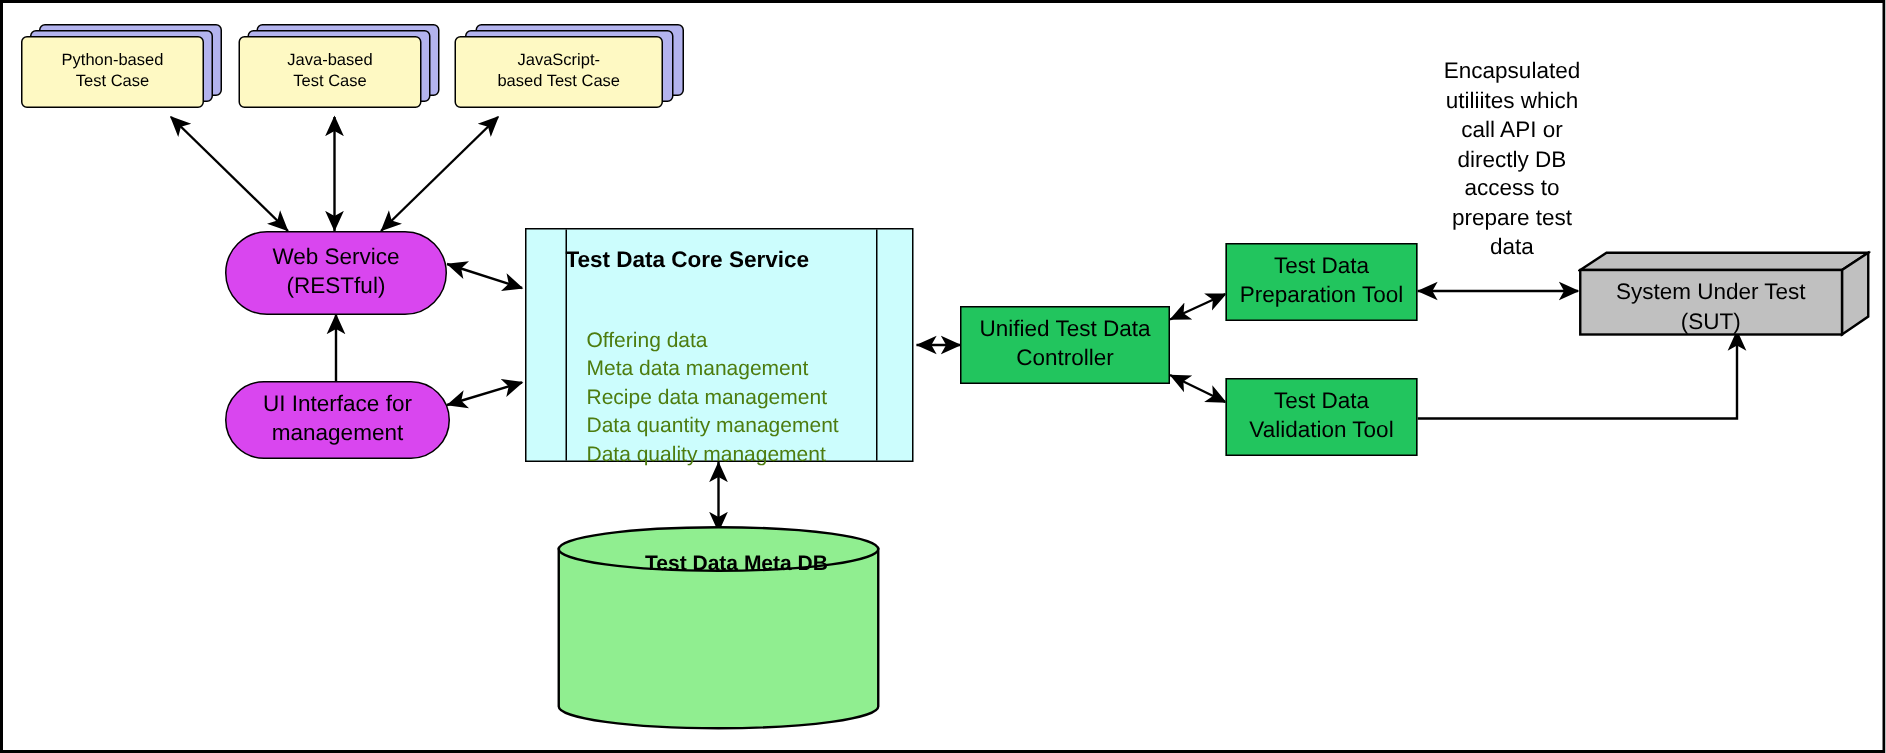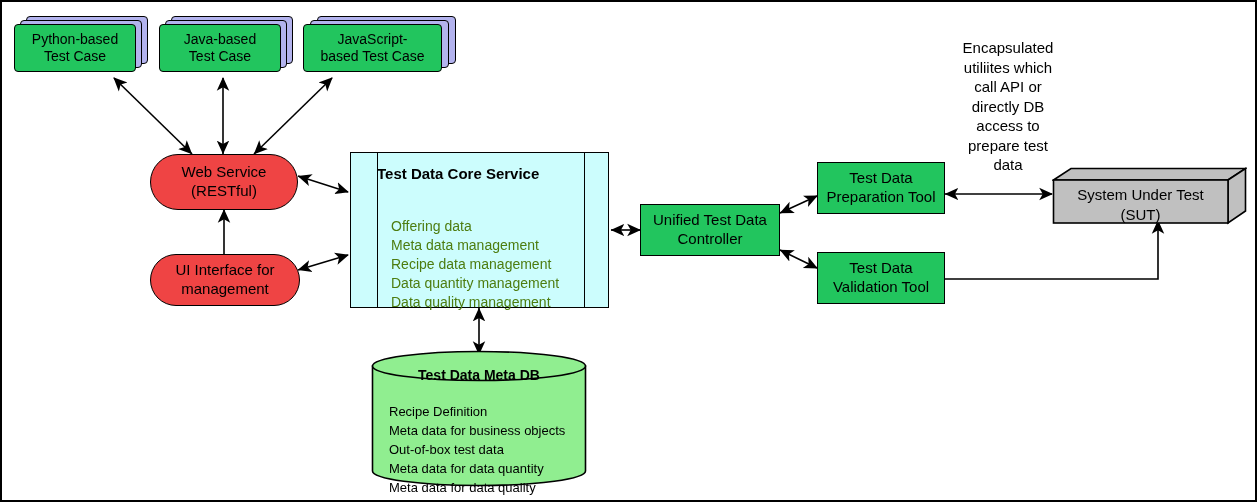--- a/index.html
+++ b/index.html
@@ -52,35 +52,35 @@
     box-sizing: border-box;
     background: #b3b3ee;
     border: 1.5px solid #000000;
     border-radius: 4px;
   }
   .stack-front {
     position: absolute;
     left: 0;
     top: 0;
     box-sizing: border-box;
-    background: #22c55e;
+    background: #fef9c3;
     border: 1.5px solid #000000;
     border-radius: 4px;
     display: flex;
     align-items: center;
     justify-content: center;
     text-align: center;
-    font-size: 14px;
+    font-size: 11px;
     line-height: 1.25;
     color: #000000;
   }
 
   
   .rounded-yellow {
-    background: #ef4444;
+    background: #d946ef;
     border: 1.5px solid #000000;
     border-radius: 34px;
   }
 
   
   .rect-yellow {
     background: #22c55e;
     border: 1.5px solid #000000;
   }
 
@@ -116,20 +116,21 @@
     text-align: left;
     font-size: 14px;
     line-height: 19px;
     color: #4d7c0f;
   }
 
   
   .cylinder {
     position: absolute;
     z-index: 3;
+    padding-left: 24px;
   }
   .cyl-svg {
     position: absolute;
     left: 0;
     top: 0;
   }
   .cyl-title {
     position: absolute;
     left: 0;
     right: 0;
@@ -277,27 +278,20 @@
       <div>Data quality management</div>
     </div>
   </div>
 
   <div class="cylinder" style="left:369px; top:348px; width:216px; height:137px;">
     <svg class="cyl-svg" width="216" height="137" viewBox="0 0 216 137" xmlns="http://www.w3.org/2000/svg">
       <path d="M1.5,16 L1.5,121 A106.5,14.5 0 0 0 214.5,121 L214.5,16 Z" fill="#90ee90" stroke="#000000" stroke-width="1.6"></path>
       <ellipse cx="108" cy="16" rx="106.5" ry="14.5" fill="#90ee90" stroke="#000000" stroke-width="1.6"></ellipse>
     </svg>
     <div class="cyl-title">Test Data Meta DB</div>
-    <div class="cyl-list">
-      <div>Recipe Definition</div>
-      <div>Meta data for business objects</div>
-      <div>Out-of-box test data</div>
-      <div>Meta data for data quantity</div>
-      <div>Meta data for data quality</div>
-    </div>
   </div>
 
   <div class="node rect-yellow" style="left:638px; top:202px; width:140px; height:52px;">
     <div>Unified Test Data</div>
     <div>Controller</div>
   </div>
 
   <div class="node rect-yellow" style="left:815px; top:160px; width:128px; height:52px;">
     <div>Test Data</div>
     <div>Preparation Tool</div>

